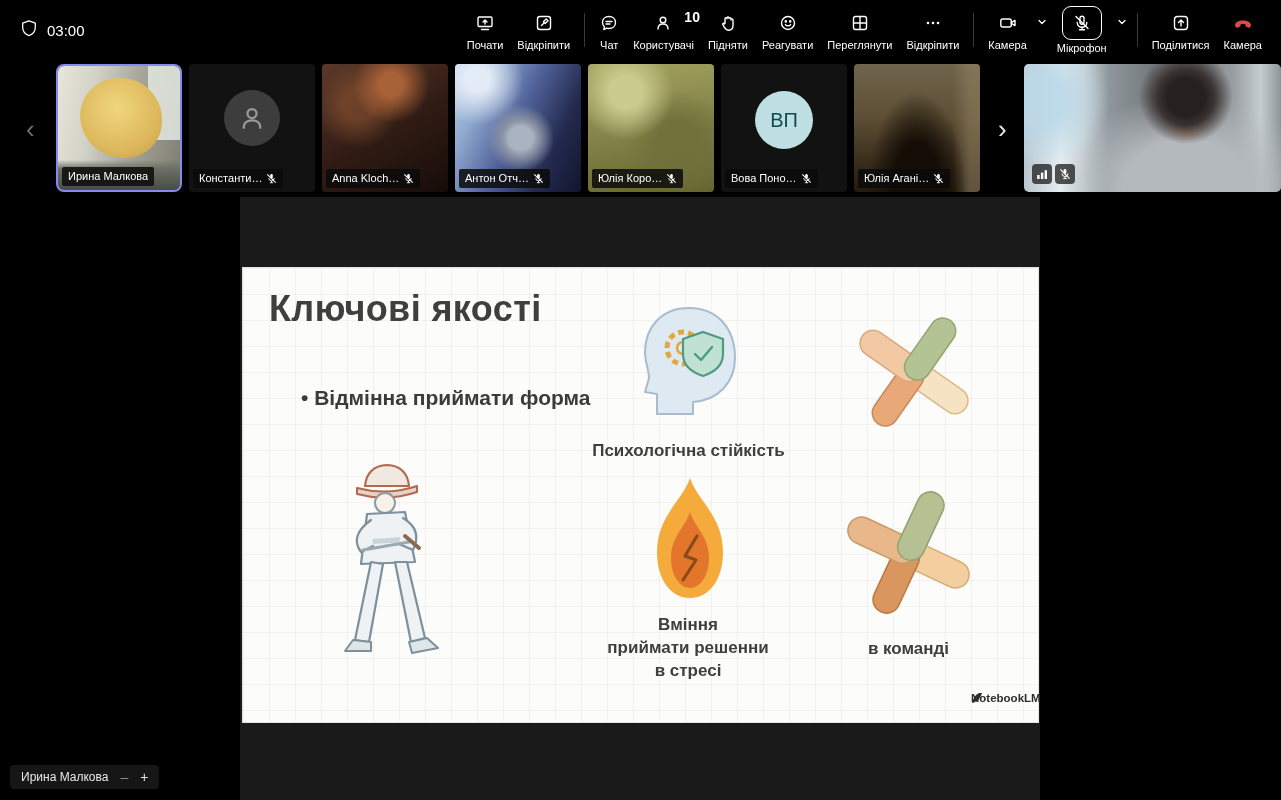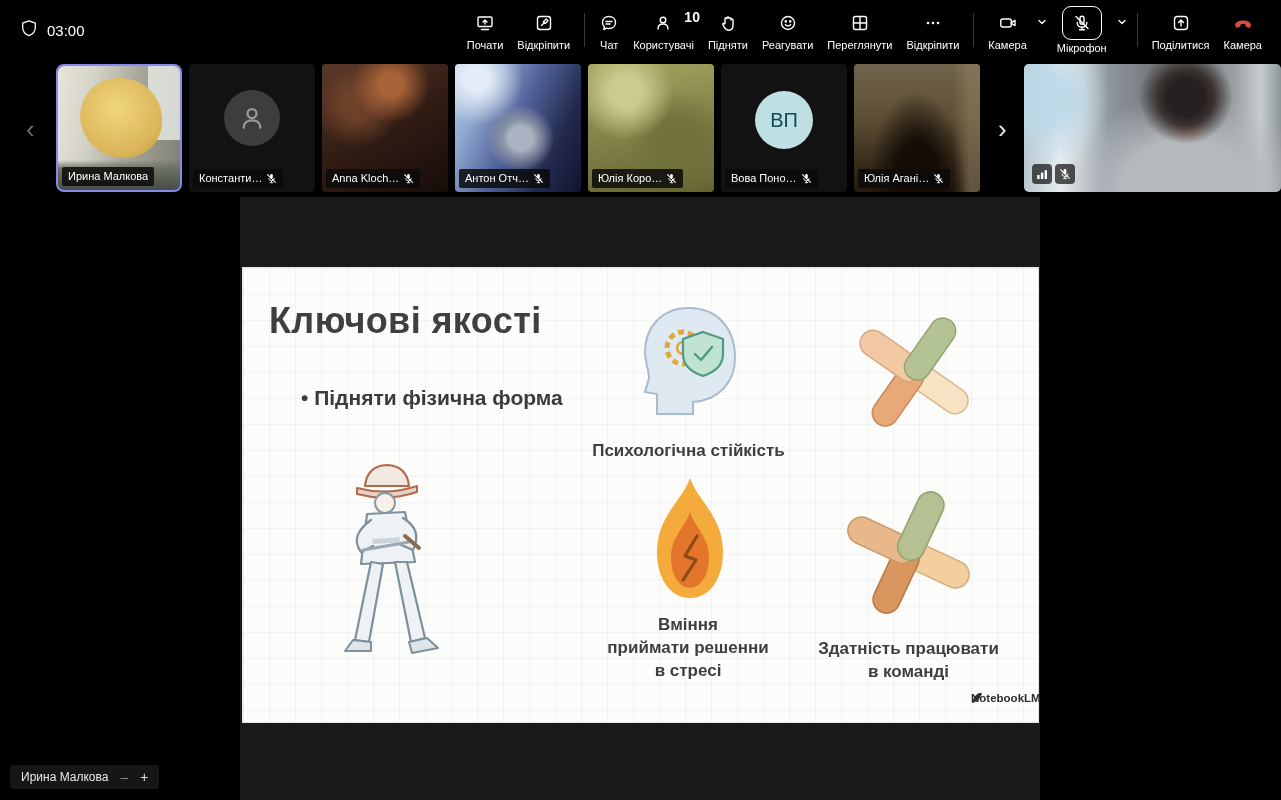--- a/index.html
+++ b/index.html
@@ -88,21 +88,21 @@
   
   .stage { position:absolute; left:240px; top:197px; width:800px; height:603px;
            background:var(--stage-bg,#1a1a1a); }
   .slide { position:absolute; left:3px; top:71px; width:795px; height:454px;
            background:#fcfcfa; box-shadow:0 0 0 1px #e3e3e0;
            background-image:
              linear-gradient(rgba(90,105,120,0.065) 1px, transparent 1px),
              linear-gradient(90deg, rgba(90,105,120,0.065) 1px, transparent 1px);
            background-size:26px 26px; color:#3e3e3e; }
   .slide * { position:absolute; }
-  .slide-title { left:26px; top:32px; font-size:36px; font-weight:bold; color:#3f3f3f;
+  .slide-title { left:26px; top:20px; font-size:36px; font-weight:bold; color:#3f3f3f;
                  letter-spacing:.4px; }
   .slide-bullet { left:58px; top:118px; font-size:21px; font-weight:600; color:#3b3b3b; }
   .slide-bullet::before { content:"•  "; }
   .cap { font-size:17px; font-weight:bold; color:#3e3e3e; text-align:center; line-height:1.35; }
   .cap div { position:static; }
   .cap-mind { left:318px; top:172px; width:255px; }
   .cap-fire { left:330px; top:346px; width:230px; }
   .cap-team { left:538px; top:370px; width:255px; }
   .ill-head    { left:388px; top:34px; }
   .ill-hands-top { left:606px; top:44px; }
@@ -401,21 +401,21 @@
             </svg>
         </span>
       </div>
     </div>
   </div>
 
   <div class="stage">
     <div class="slide">
 
       <div class="slide-title">Ключові якості</div>
-      <div class="slide-bullet">Підняти фізична форма</div>
+      <div class="slide-bullet">Відмінна приймати форма</div>
 
       <svg class="ill-head" width="115" height="130" viewBox="0 0 115 130">
         <path d="M58 6 C30 6 14 26 14 50 C14 60 18 68 18 76 L14 90 L26 92 L26 112 L62 112 L62 100 C88 98 104 80 104 56 C104 26 86 6 58 6 Z" fill="#dfe9f2" stroke="#a8bccd" stroke-width="2"></path>
         <circle cx="52" cy="46" r="16" fill="none" stroke="#e2a83e" stroke-width="5" stroke-dasharray="6 4"></circle>
         <circle cx="52" cy="46" r="6" fill="none" stroke="#e2a83e" stroke-width="2.5"></circle>
         <path d="M72 30 L92 37 V52 C92 63 84 70 72 74 C60 70 52 63 52 52 V37 Z" fill="#bfe2d2" stroke="#4e9b82" stroke-width="2.2"></path>
         <path d="M64 52 L70 58 L81 45" fill="none" stroke="#4e9b82" stroke-width="2.4" stroke-linecap="round" stroke-linejoin="round"></path>
       </svg>
       <div class="cap cap-mind">Психологічна стійкість</div>
 
@@ -455,21 +455,20 @@
         <div>в стресі</div>
       </div>
 
       <svg class="ill-hands-bottom" width="135" height="125" viewBox="0 0 130 120">
         <rect x="58" y="47" width="70" height="26" rx="13" transform="rotate(25 65 60)" fill="#f3cfa0" stroke="#d6ae7a" stroke-width="1.5"></rect>
         <rect x="58" y="47" width="70" height="26" rx="13" transform="rotate(115 65 60)" fill="#d9975f" stroke="#b97a46" stroke-width="1.5"></rect>
         <rect x="58" y="47" width="70" height="26" rx="13" transform="rotate(205 65 60)" fill="#e8b88a" stroke="#c9996a" stroke-width="1.5"></rect>
         <rect x="58" y="47" width="70" height="26" rx="13" transform="rotate(295 65 60)" fill="#b5c192" stroke="#94a371" stroke-width="1.5"></rect>
       </svg>
       <div class="cap cap-team">
-        <div>Здатність працювати</div>
         <div>в команді</div>
       </div>
 
       <div class="watermark">
         <svg width="12" height="12" viewBox="0 0 12 12">
             <path d="M1 11 C2 7 4 3 8 1 L11 1 C10 5 7 9 3 10.5 Z M8 1 L5 6.5" fill="#2e2e2e"></path>
           </svg>
         <span>NotebookLM</span>
       </div>
 

